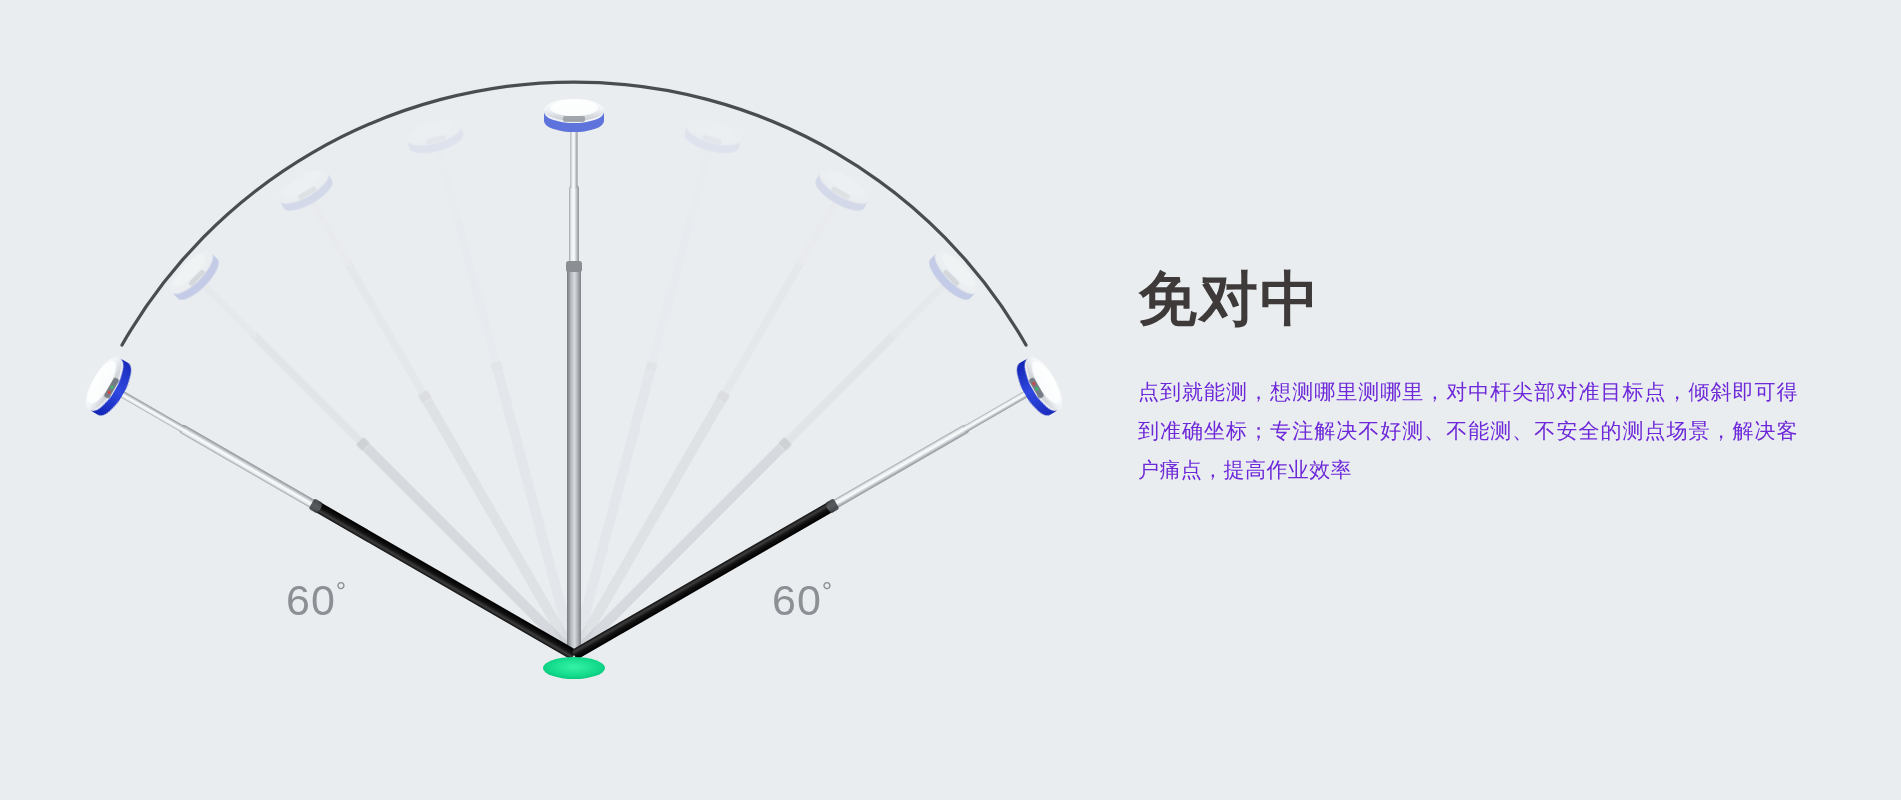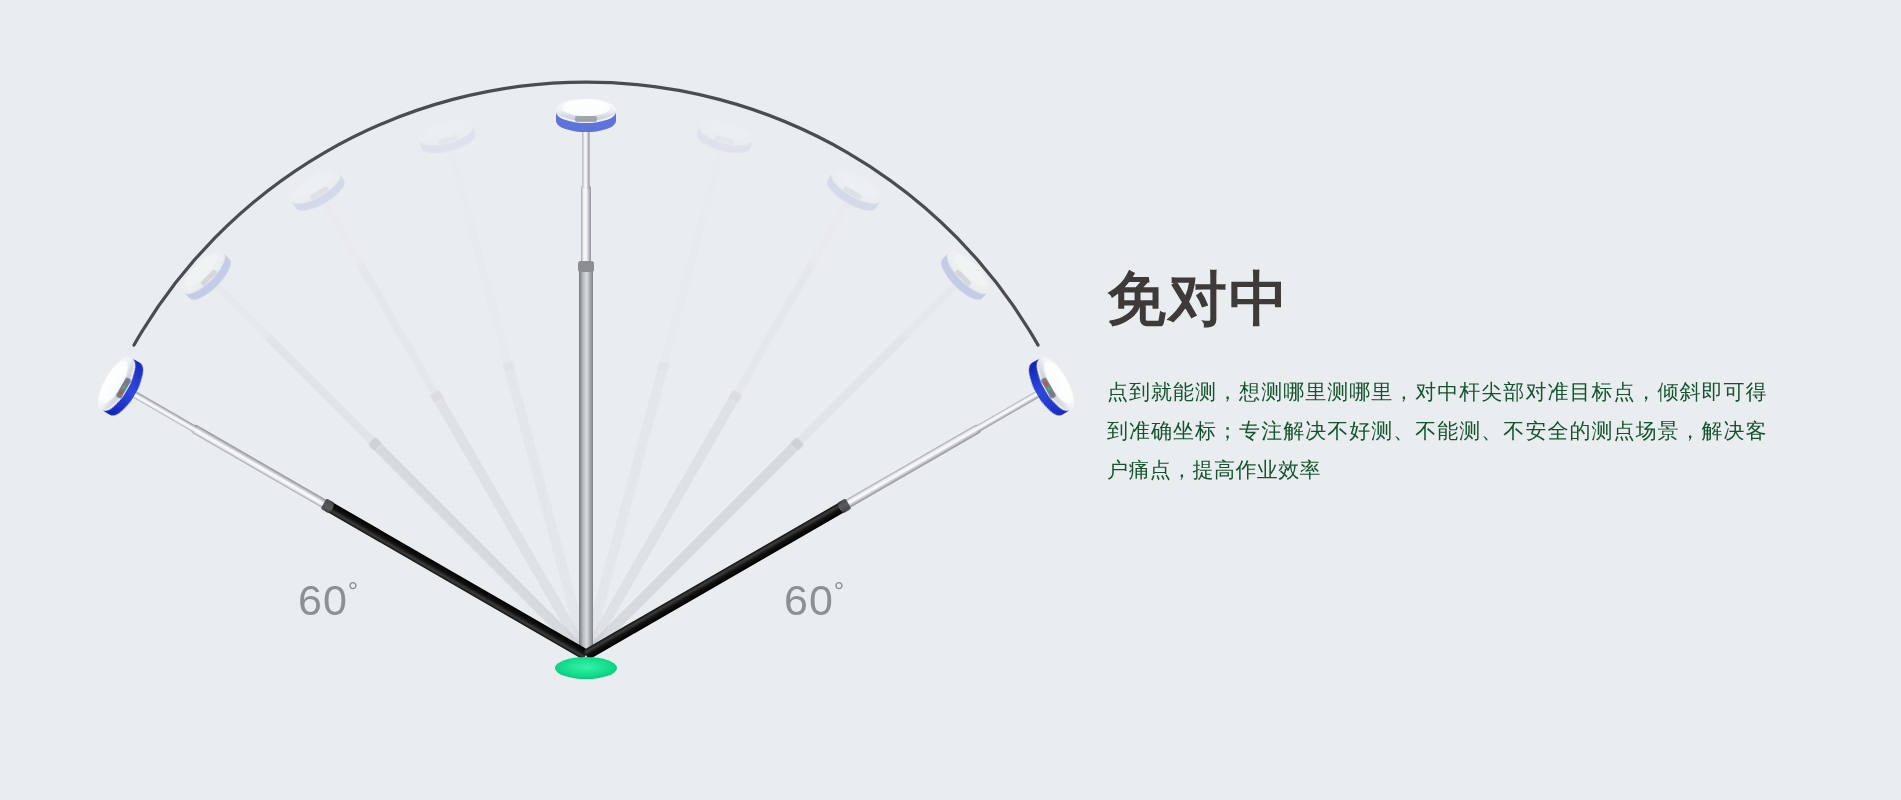--- a/index.html
+++ b/index.html
@@ -6,46 +6,46 @@
   html,body{margin:0;padding:0;}
   body{
     width:1901px;height:800px;overflow:hidden;
     background:#eaedf0;
     font-family:"Liberation Sans","DejaVu Sans",sans-serif;
     -webkit-font-smoothing:antialiased;
   }
   .banner{position:relative;width:1901px;height:800px;background:#eaedf0;}
 
   
-  .illus{position:absolute;left:16px;top:0;width:1060px;height:652px;}
+  .illus{position:absolute;left:4px;top:0;width:1060px;height:652px;}
   .illus svg{display:block;width:1060px;height:800px;}
 
   
   .angle-label{
     position:absolute;
     font-family:"Liberation Sans","DejaVu Sans",sans-serif;
     font-size:43px;font-weight:400;color:#8c9095;
     letter-spacing:1px;line-height:1;white-space:nowrap;
   }
   .angle-left{left:282px;top:578px;}
   .angle-right{left:768px;top:578px;}
   .angle-label .deg{font-size:26px;vertical-align:super;}
 
   
-  .copy{position:absolute;left:1107px;top:262px;width:700px;}
+  .copy{position:absolute;left:1138px;top:262px;width:700px;}
   .headline{
     font-family:"Liberation Sans","DejaVu Sans",sans-serif;
     font-weight:bold;font-size:59px;line-height:74px;
     color:#3e3a39;letter-spacing:2px;white-space:nowrap;
   }
   .headline .hl-accent{color:#1f5fa0;letter-spacing:0px;}
   .body-copy{
     margin-top:36px;
     font-family:"Liberation Sans","DejaVu Sans",sans-serif;
-    font-size:21px;line-height:39px;color:#14532d;
+    font-size:21px;line-height:39px;color:#6d28d9;
     width:660px;letter-spacing:0.4px;text-align:justify;
   }
 </style>
 </head>
 <body>
 
 <div class="banner">
 
   <div class="illus">
     <svg viewBox="0 0 1060 800" xmlns="http://www.w3.org/2000/svg">

